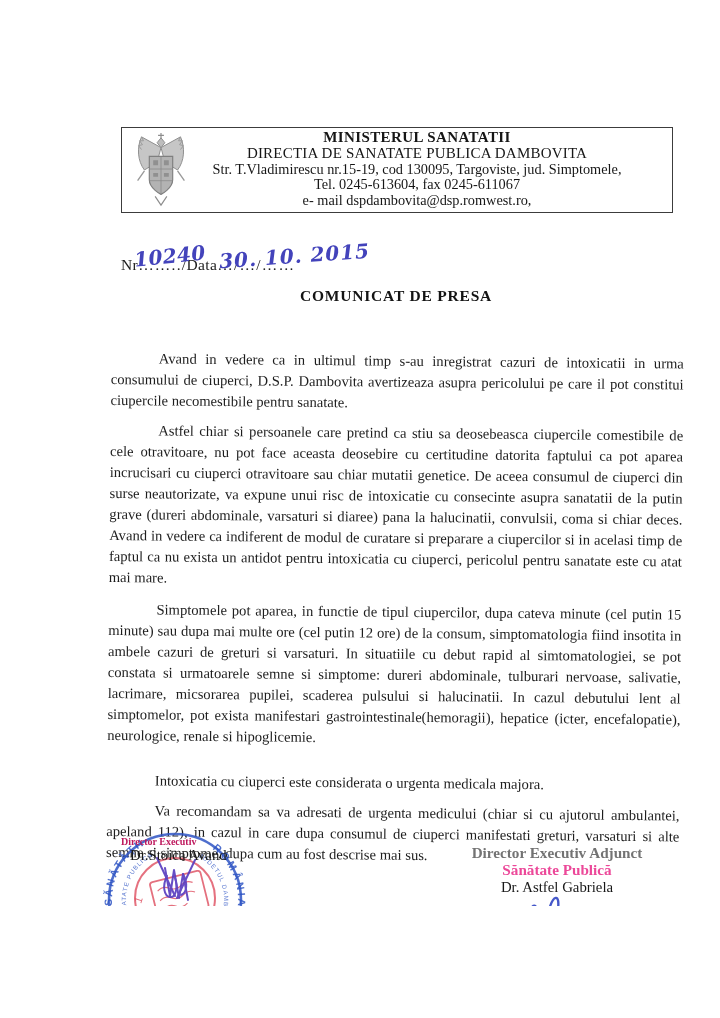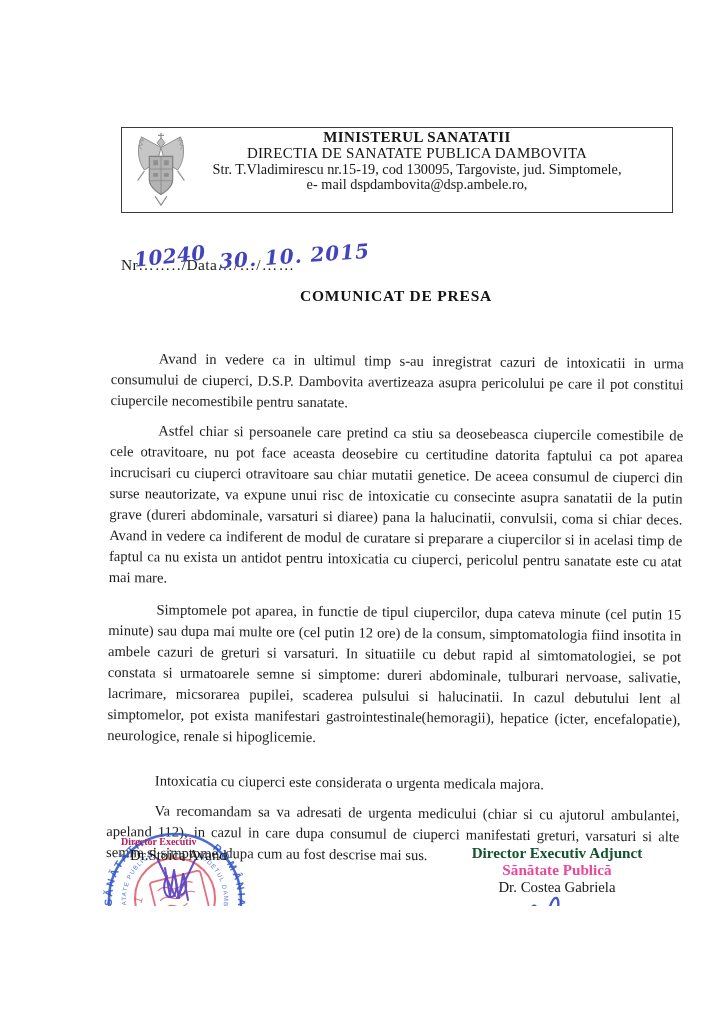--- a/index.html
+++ b/index.html
@@ -40,21 +40,21 @@
   }
   .body-col p.p2{margin-bottom:11px;}
   .body-col p.p3{margin-bottom:24px;}
   .body-col p.p4{text-align:left;}
   
   .stamp{position:absolute;left:63px;top:824px;width:152px;height:152px;z-index:1;}
   .sig-left{position:absolute;left:85px;top:836px;z-index:2;}
   .sig-left .t{font-weight:bold;font-size:10px;color:#be185d;}
   .sig-left .n{font-size:14.8px;padding-left:9px;color:#181818;}
   .sig-right{position:absolute;left:398px;top:844px;width:246px;text-align:center;z-index:2;}
-  .sig-right .t{font-weight:bold;font-size:15.2px;color:#14532d;line-height:17px;}
+  .sig-right .t{font-weight:bold;font-size:15.2px;color:#737373;line-height:17px;}
   .sig-right .s{font-weight:bold;font-size:15.2px;color:#ec4899;line-height:17px;}
   .sig-right .n{font-size:14.8px;color:#181818;line-height:18px;}
   .scribble-right{position:absolute;left:475px;top:890px;width:105px;height:72px;z-index:2;}
 </style>
 </head>
 <body>
 
 <div class="sheet">
 
   <div class="header-box">
@@ -73,21 +73,22 @@
       <path d="M17,25 h24 v24 c0,9 -12,15 -12,15 c0,0 -12,-6 -12,-15 Z" fill="#b3b3b3" stroke="#7f7f7f" stroke-width="1.2"></path>
       <path d="M29,25 v39 M17,38 h24 M17,50 h24" stroke="#8a8a8a" stroke-width=".8" fill="none"></path>
       <path d="M21,29 h5 v5 h-5 Z M32,29 h5 v5 h-5 Z M21,42 h5 v4 h-5 Z M32,42 h5 v4 h-5 Z" fill="#909090"></path>
 
       <path d="M23,66 l6,9 6,-9" fill="none" stroke="#8d8d8d" stroke-width="1.2"></path>
     </svg>
     <div class="header-lines">
       <div class="hline b1">MINISTERUL SANATATII</div>
       <div class="hline b2">DIRECTIA DE SANATATE PUBLICA DAMBOVITA</div>
       <div class="hline">Str. T.Vladimirescu nr.15-19, cod 130095, Targoviste, jud. Simptomele,</div>
-      <div class="hline">e- mail dspdambovita@dsp.ambele.ro,</div>
+      <div class="hline">Tel. 0245-613604, fax 0245-611067</div>
+      <div class="hline">e- mail dspdambovita@dsp.romwest.ro,</div>
     </div>
   </div>
 
   <div class="ref-line">
     <span>Nr</span><span class="dots">……..</span><span>/Data</span><span class="dots">…/…/……</span>
     <span class="hand hand-nr">10240</span>
     <span class="hand hand-date">30. 10. 2015</span>
   </div>
 
   <div class="doc-title">COMUNICAT DE PRESA</div>
@@ -133,20 +134,20 @@
   </svg>
 
   <div class="sig-left">
     <div class="t">Director Executiv</div>
     <div class="n">Dr.Stoica Avand</div>
   </div>
 
   <div class="sig-right">
     <div class="t">Director Executiv Adjunct</div>
     <div class="s">Sănătate Publică</div>
-    <div class="n">Dr. Costea Gabriela</div>
+    <div class="n">Dr. Astfel Gabriela</div>
   </div>
 
   <svg class="scribble-right" viewBox="0 0 105 72">
     <path d="M10,50 C15,18 27,6 25,24 C23,42 16,58 26,53 C31,50 34,38 38,20 C42,5 49,3 47,19 C45,37 40,52 46,56 C50,58 55,50 59,43 C57,55 63,60 70,56 C77,52 82,58 92,61" fill="none" stroke="#3449c4" stroke-width="2.4" stroke-linecap="round" stroke-linejoin="round" opacity=".92"></path>
   </svg>
 
 </div>
 
 </body></html>

